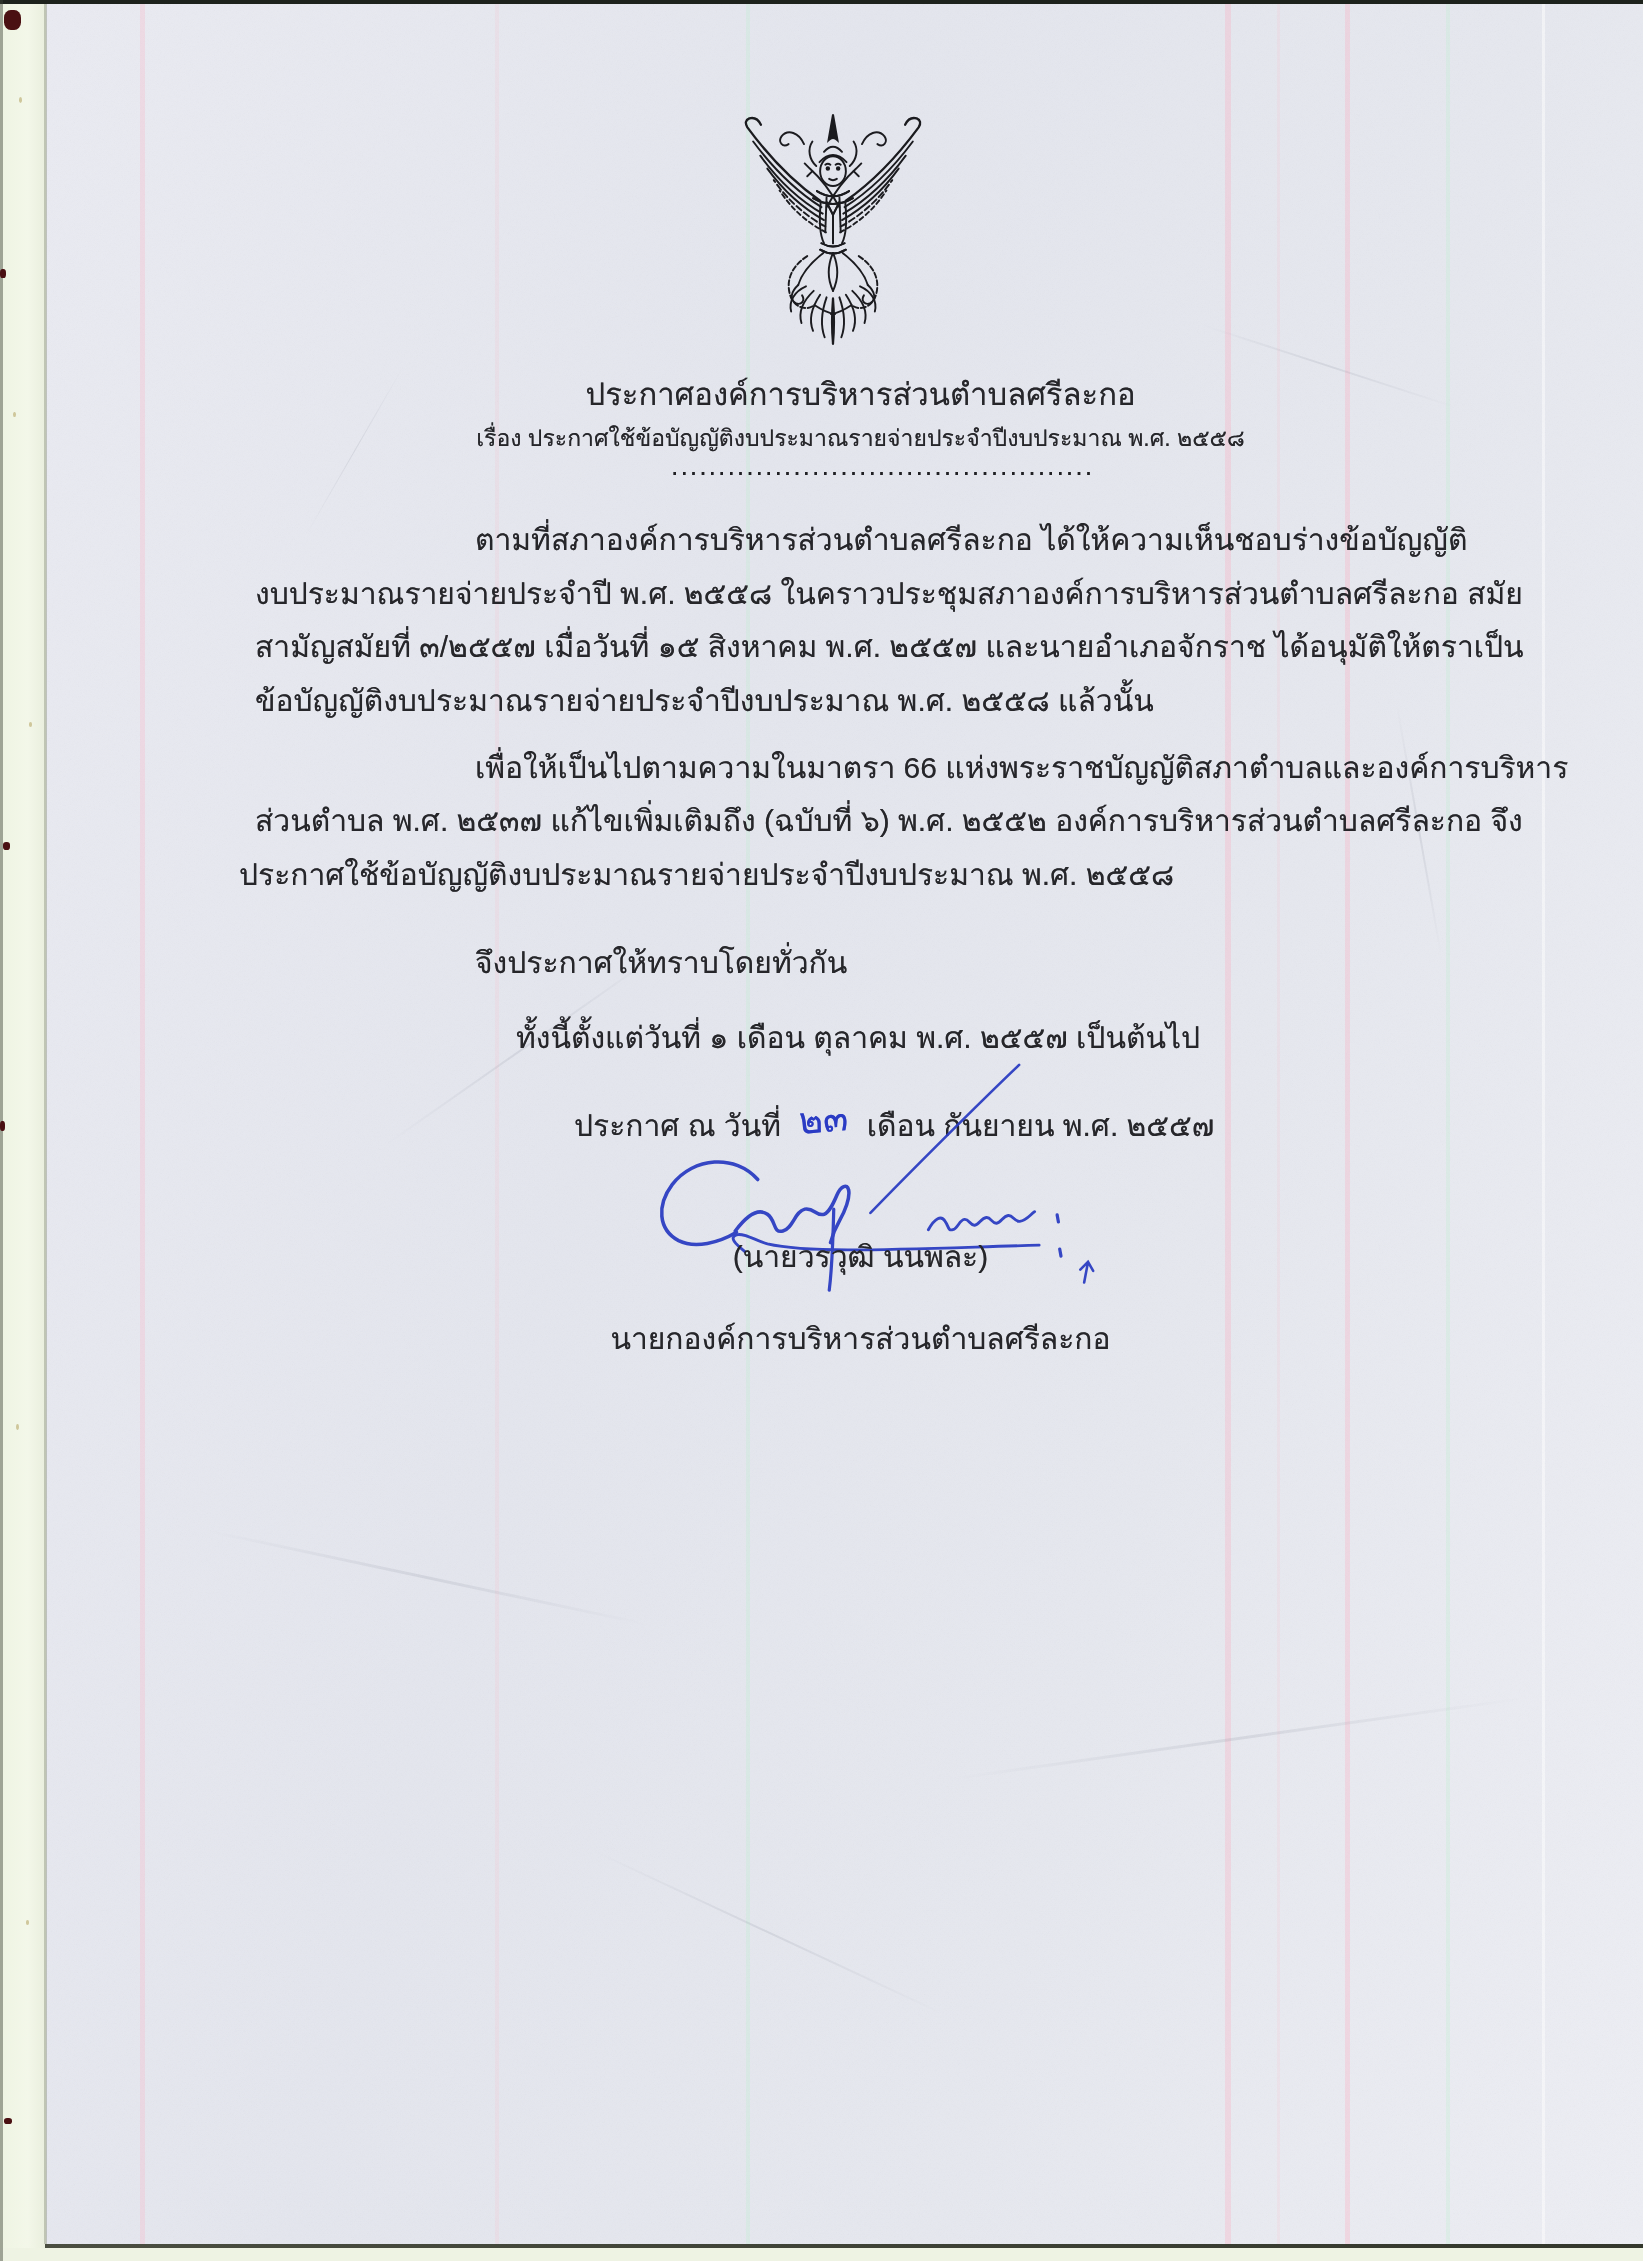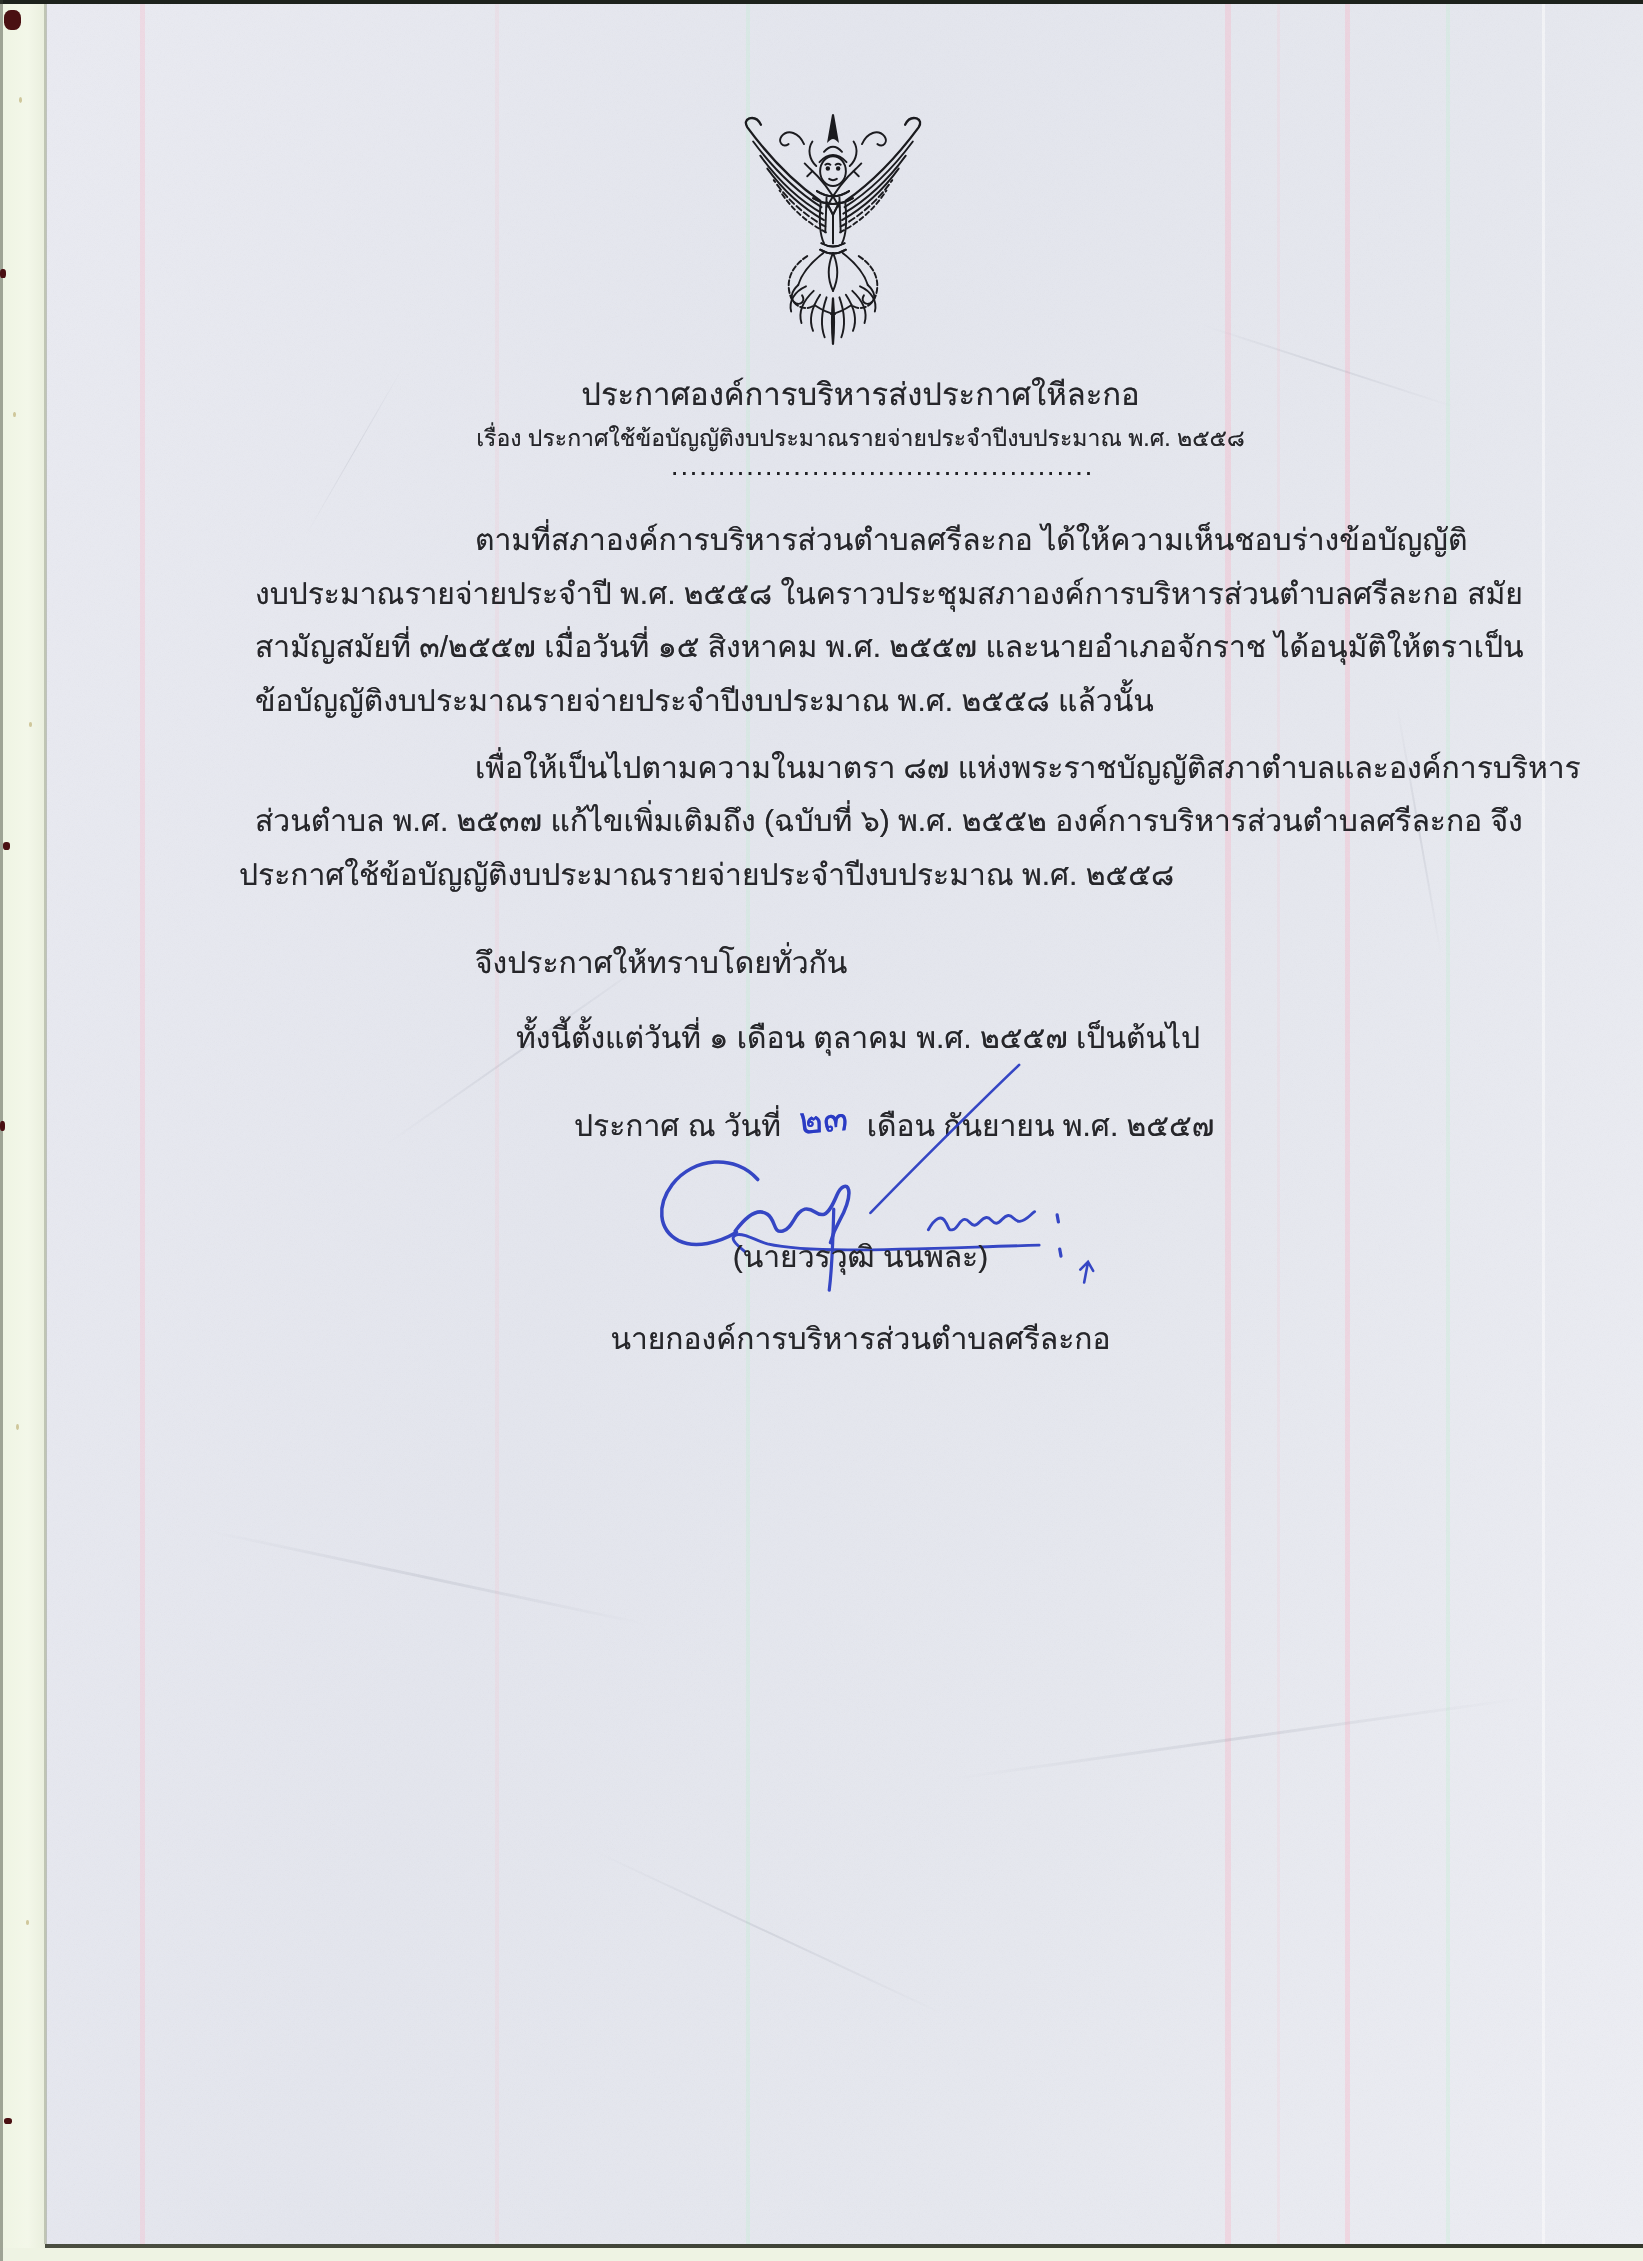--- a/index.html
+++ b/index.html
@@ -137,32 +137,32 @@
   <path d="M 160,16 L 153,56 Q 160,49 167,56 Z" fill="#1b1b1f"></path>
   <path d="M 146,74 Q 160,58 174,74"></path>
   <path d="M 139,90 Q 160,68 181,90"></path>
   <ellipse cx="160" cy="104" rx="20" ry="23"></ellipse>
   <circle cx="152" cy="100" r="2" fill="#1b1b1f"></circle>
   <circle cx="168" cy="100" r="2" fill="#1b1b1f"></circle>
   <path d="M 148,94 Q 152,91 156,94 M 164,94 Q 168,91 172,94"></path>
   <path d="M 154,116 Q 160,120 166,116"></path>
 </svg>
 
-<div class="tline centered" style="top:377px;font-size:31px;">ประกาศองค์การบริหารส่งประกาศใหีละกอ</div>
+<div class="tline centered" style="top:377px;font-size:31px;">ประกาศองค์การบริหารส่วนตำบลศรีละกอ</div>
 
 <div class="tline centered" style="top:425px;font-size:23px;">เรื่อง  ประกาศใช้ข้อบัญญัติงบประมาณรายจ่ายประจำปีงบประมาณ พ.ศ. ๒๕๕๘</div>
 
 <div class="tline dots" style="left:671px;top:451px;">.............................................</div>
 
 <div class="tline" style="left:475px;top:523px;">ตามที่สภาองค์การบริหารส่วนตำบลศรีละกอ ได้ให้ความเห็นชอบร่างข้อบัญญัติ</div>
 <div class="tline" style="left:255px;top:577px;">งบประมาณรายจ่ายประจำปี พ.ศ. ๒๕๕๘ ในคราวประชุมสภาองค์การบริหารส่วนตำบลศรีละกอ สมัย</div>
 <div class="tline" style="left:255px;top:630px;">สามัญสมัยที่ ๓/๒๕๕๗ เมื่อวันที่ ๑๕ สิงหาคม พ.ศ. ๒๕๕๗ และนายอำเภอจักราช ได้อนุมัติให้ตราเป็น</div>
 <div class="tline" style="left:255px;top:684px;text-align:center;">ข้อบัญญัติงบประมาณรายจ่ายประจำปีงบประมาณ พ.ศ. ๒๕๕๘ แล้วนั้น</div>
 
-<div class="tline" style="left:475px;top:751px;">เพื่อให้เป็นไปตามความในมาตรา ๘๗ แห่งพระราชบัญญัติสภาตำบลและองค์การบริหาร</div>
+<div class="tline" style="left:475px;top:751px;">เพื่อให้เป็นไปตามความในมาตรา 66 แห่งพระราชบัญญัติสภาตำบลและองค์การบริหาร</div>
 <div class="tline" style="left:255px;top:804px;">ส่วนตำบล พ.ศ. ๒๕๓๗ แก้ไขเพิ่มเติมถึง (ฉบับที่ ๖) พ.ศ. ๒๕๕๒ องค์การบริหารส่วนตำบลศรีละกอ จึง</div>
 <div class="tline" style="left:239px;top:858px;">ประกาศใช้ข้อบัญญัติงบประมาณรายจ่ายประจำปีงบประมาณ พ.ศ. ๒๕๕๘</div>
 
 <div class="tline" style="left:475px;top:899px;margin-top:47px;">จึงประกาศให้ทราบโดยทั่วกัน</div>
 
 <div class="tline" style="left:516px;top:1021px;">ทั้งนี้ตั้งแต่วันที่ ๑ เดือน ตุลาคม พ.ศ. ๒๕๕๗ เป็นต้นไป</div>
 
 <div class="tline" style="left:574px;top:1103px;">
   <span>ประกาศ  ณ  วันที่</span><span class="hand-day">๒๓</span><span>เดือน กันยายน  พ.ศ. ๒๕๕๗</span>
 </div>

